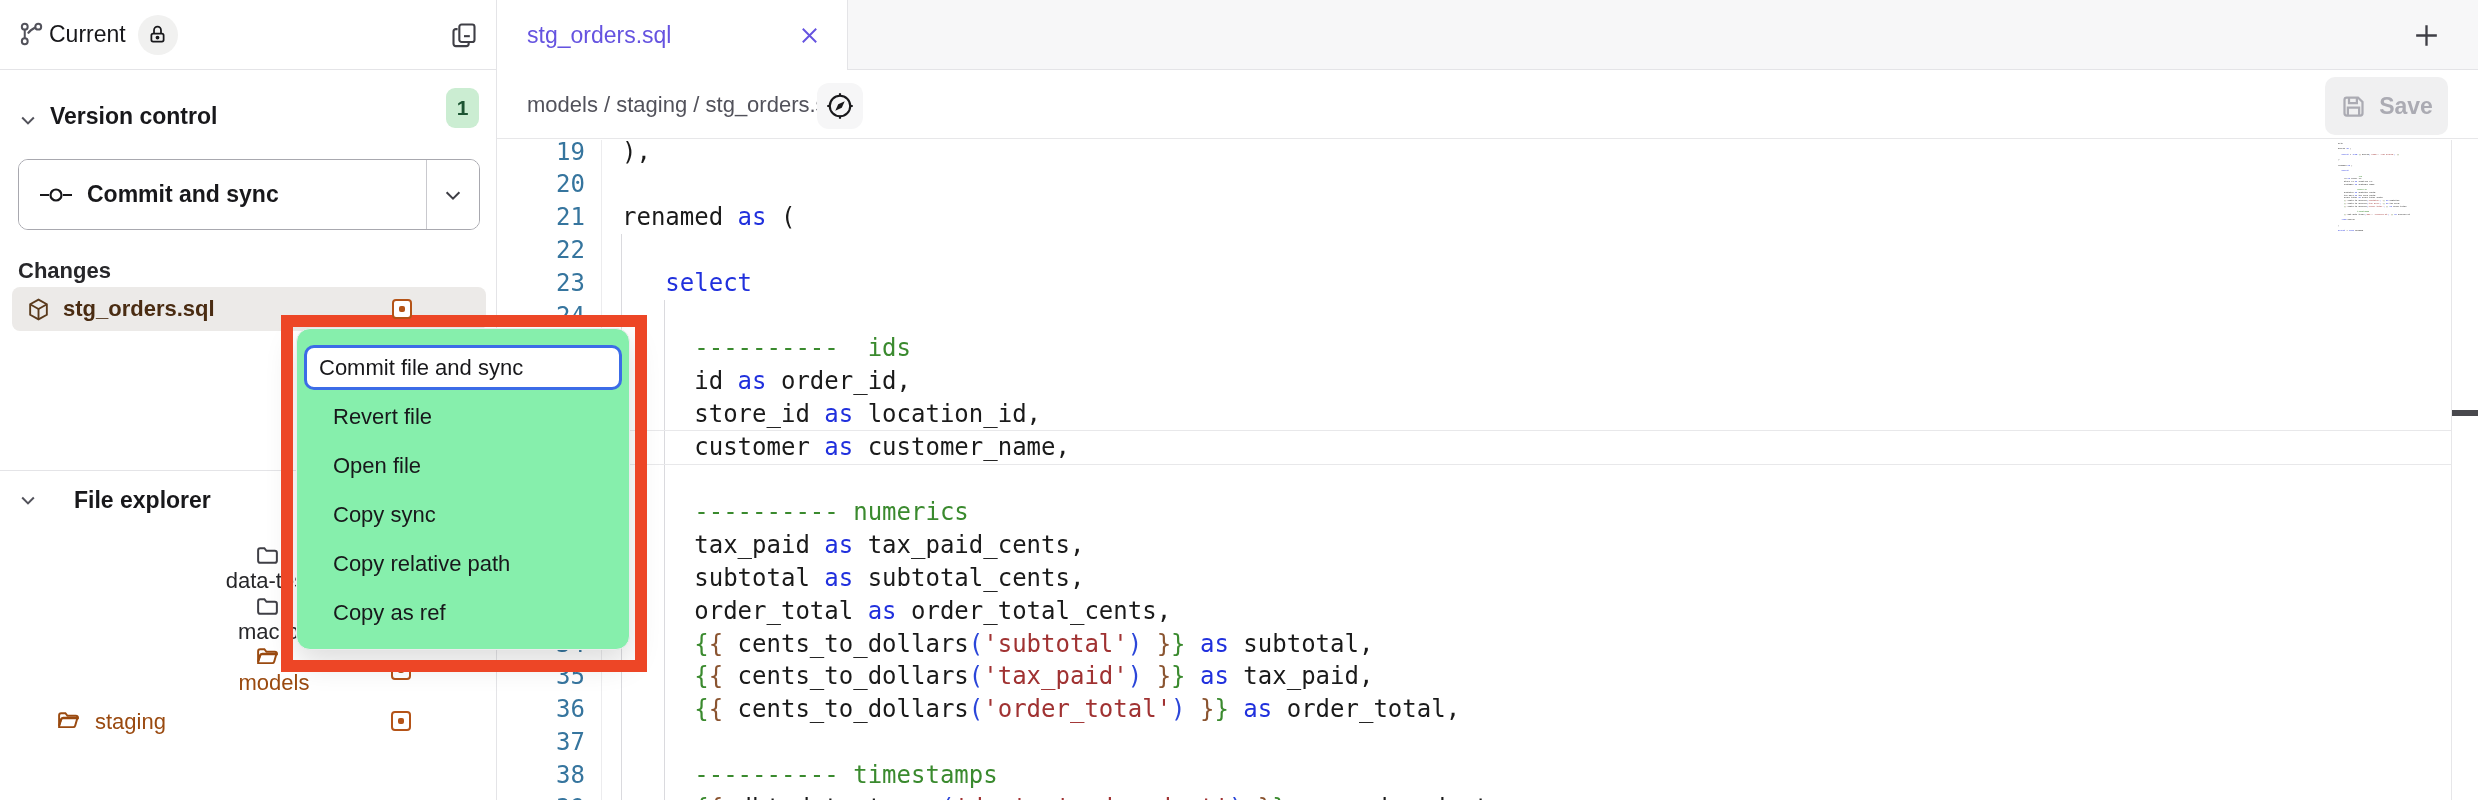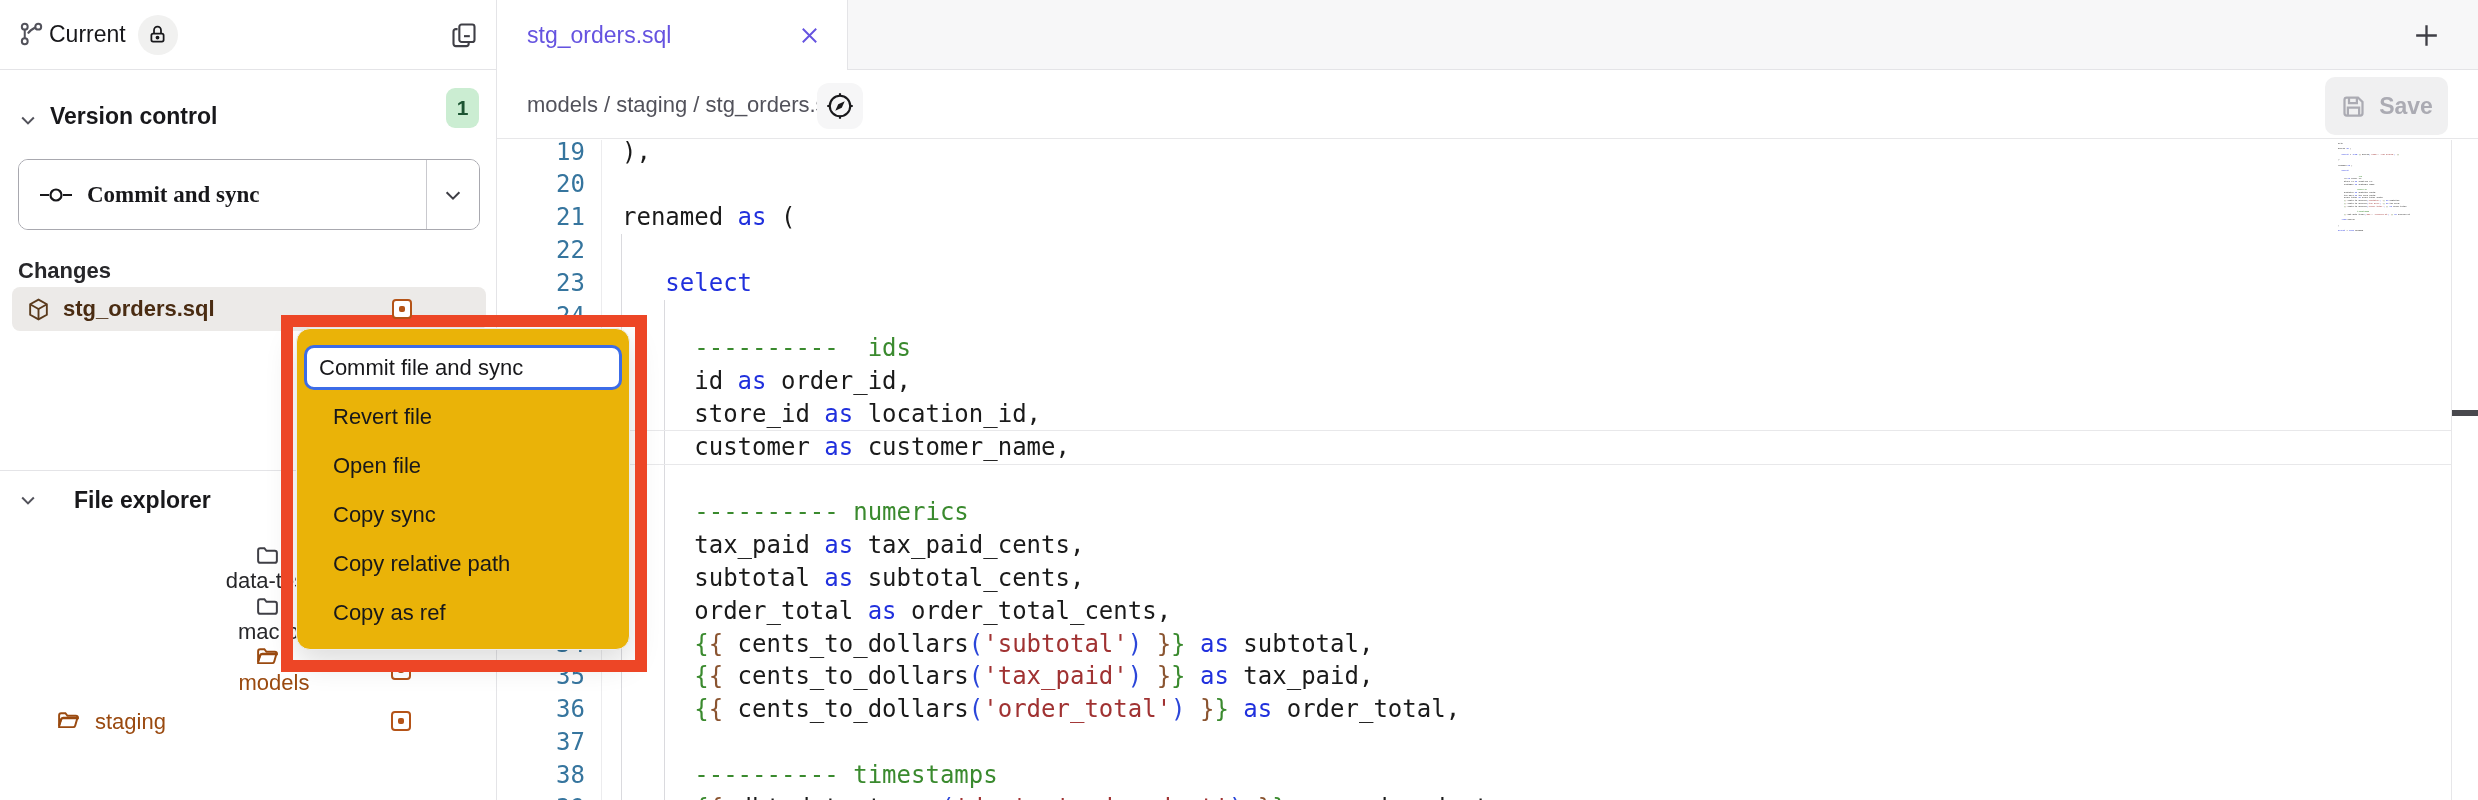--- a/index.html
+++ b/index.html
@@ -22,21 +22,21 @@
 
   .vc-header{position:absolute;left:0;top:86px;width:100%;height:44px;display:flex;align-items:flex-end;padding:0 18px;}
   .section-title{font-size:23px;font-weight:700;color:var(--ink);margin-left:12px;}
   .vc-badge{position:absolute;right:17px;top:2px;width:33px;height:40px;border-radius:9px;
     background:var(--badge-green-bg);color:var(--badge-green-text);font-size:21px;font-weight:600;
     display:flex;align-items:center;justify-content:center;}
 
   .commit-split{position:absolute;left:18px;top:159px;width:462px;height:71px;border:1.5px solid #A8A8AF;
     border-radius:10px;background:#fff;display:flex;align-items:stretch;overflow:hidden;}
   .commit-main{flex:1;display:flex;align-items:center;padding-left:20px;background:#fff;border:none;cursor:pointer;
-    font-family:Liberation Serif, serif;}
+    font-family:Liberation Sans, sans-serif;}
   .commit-label{font-size:23px;font-weight:600;color:var(--ink);margin-left:14px;}
   .commit-caret{width:53px;border-left:1.5px solid #C9C9CE;display:flex;align-items:center;justify-content:center;background:#fff;border-top:none;border-right:none;border-bottom:none;cursor:pointer;}
 
   .changes-label{position:absolute;left:18px;top:258px;font-size:22px;font-weight:700;color:var(--ink2);}
   .changes-row{position:absolute;left:12px;top:287px;width:474px;height:44px;background:#ECEAE8;border-radius:8px;
     display:flex;align-items:center;padding-left:14px;cursor:pointer;}
   .changed-file-name{font-size:22px;font-weight:600;color:var(--changed-file-text);margin-left:12px;}
   .mod-badge{width:20px;height:20px;border:2.5px solid var(--modified-orange);border-radius:4px;position:relative;background:#fff;}
   .mod-badge::after{content:"";position:absolute;left:50%;top:50%;width:6px;height:6px;margin:-3px 0 0 -3px;border-radius:2px;background:var(--modified-orange);}
   .changes-row .mod-badge{position:absolute;right:74px;top:12px;z-index:60;}
@@ -83,21 +83,21 @@
   .tk-d{color:var(--code-default);} .tk-k{color:var(--keyword-blue);} .tk-c{color:var(--comment-green);}
   .tk-s{color:var(--string-red);} .tk-j1{color:var(--comment-green);} .tk-j2{color:var(--jinja-brown);}
   .tk-b{color:var(--bracket-blue);}
 
   .minimap{position:absolute;left:2338px;top:142px;width:112px;height:95px;overflow:hidden;z-index:3;}
   .minimap-inner{transform:scale(0.083);transform-origin:0 0;width:1400px;}
   .map-divider{position:absolute;left:2451px;top:140px;width:1px;height:660px;background:#E7E7E9;}
   .scroll-marker{position:absolute;left:2452px;top:410px;width:26px;height:6px;background:#48484D;}
 
   
-  .context-menu{position:absolute;left:296px;top:328px;width:334px;height:322px;background:#eab308;border-radius:14px;
+  .context-menu{position:absolute;left:296px;top:328px;width:334px;height:322px;background:#86efac;border-radius:14px;
     border:1px solid #ECECEE;box-shadow:0 12px 32px rgba(0,0,0,0.14);z-index:40;padding:14px 0;}
   .menu-item{height:49px;display:flex;align-items:center;padding-left:36px;font-size:22px;font-weight:500;color:var(--ink);cursor:pointer;}
   .menu-item.focused{height:45px;margin:2px 7px;border:3px solid var(--focus-ring);border-radius:10px;padding-left:12px;background:#fff;}
   .annotation-rect{position:absolute;left:281px;top:315px;width:366px;height:357px;border:12px solid var(--accent-red);z-index:50;pointer-events:none;}
 </style>
 </head>
 <body>
 
 <div class="app">
 

